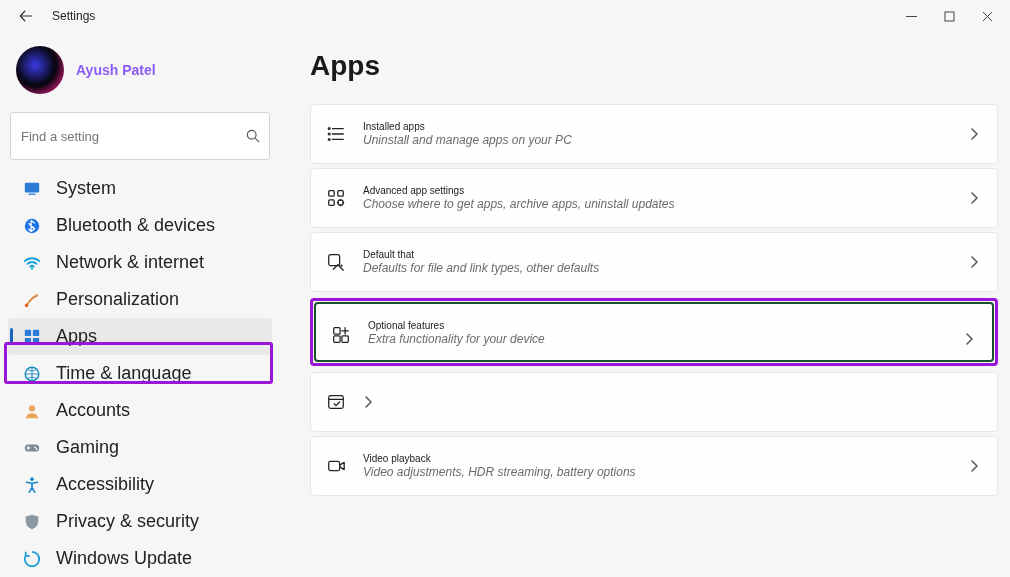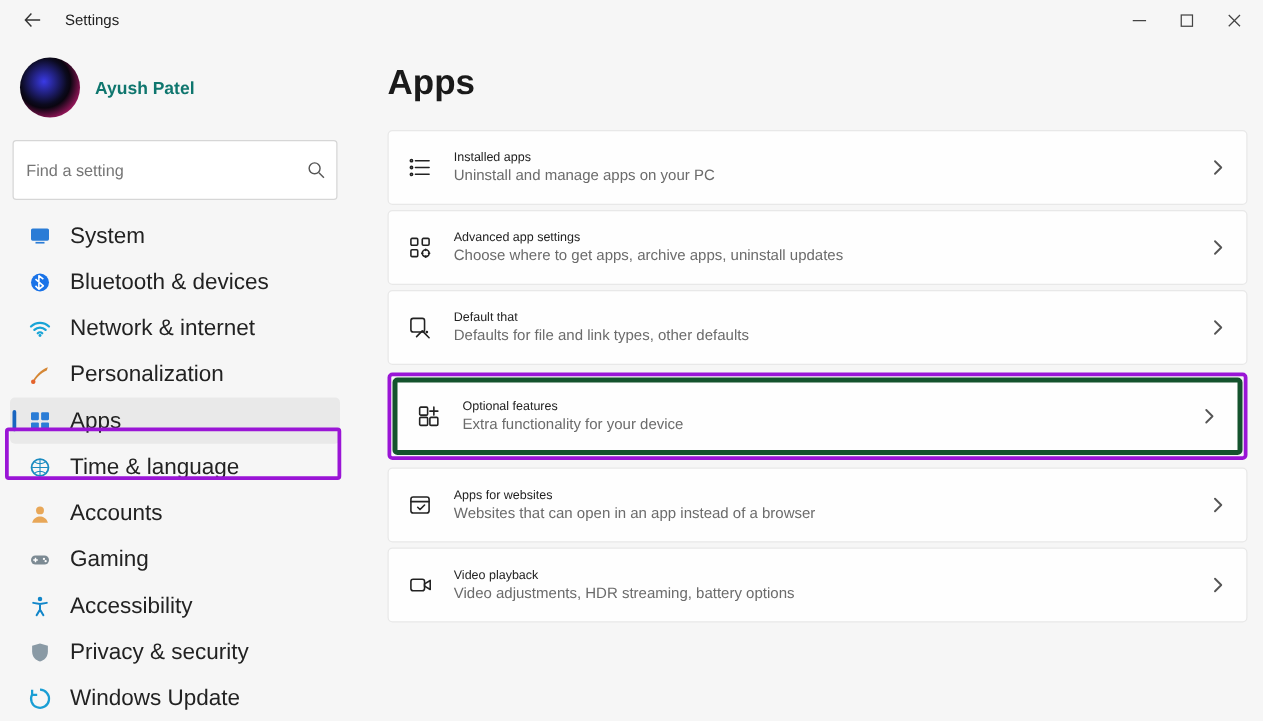--- a/index.html
+++ b/index.html
@@ -39,21 +39,21 @@
   }
   .profile {
     display: flex; align-items: center;
     padding: 6px 8px 14px 8px;
   }
   .avatar {
     width: 48px; height: 48px; border-radius: 50%;
     background: radial-gradient(circle at 40% 40%, #3a3ae6 0%, #0b0a1f 45%, #0a0510 52%, #d11d7a 85%);
     margin-right: 12px;
   }
-  .username { font-size: 14px; font-weight: 600; color: #0f766e; }
+  .username { font-size: 14px; font-weight: 600; color: #8b5cf6; }
   .searchwrap {
     margin: 4px 2px 10px 2px;
     position: relative;
   }
   .searchwrap input {
     width: 100%;
     height: 48px;
     border: 1px solid #d6d6d6;
     background: #fff;
     border-radius: 3px;
@@ -120,29 +120,29 @@
     position: relative;
   }
   .card .cicon {
     width: 22px; height: 22px;
     margin-right: 16px;
     display: flex; align-items: center; justify-content: center;
     color: #333;
   }
   .card .ctext { flex: 1; }
   .card .ctitle { font-size: 10px; color: #222; }
-  .card .csub { font-size: 12px; color: #6b6b6b; margin-top: 1px; }
+  .card .csub { font-size: 12px; color: #6b6b6b; margin-top: 1px; font-style: italic; }
   .card .chev { color: #555; }
   .hl-card {
     border: 3px solid #9a15d6;
     border-radius: 4px;
     padding: 1px;
     margin: 2px 0;
   }
-  .hl-card .card { border: 4px solid #14532d; }
+  .hl-card .card { border: 2px solid #14532d; align-items: flex-end; }
   .red-dot {
     position: absolute;
     width: 4px; height: 4px; border-radius: 50%;
     background: #d80000;
     right: 124px; bottom: -12px;
   }
   svg { display: block; }
 </style>
 </head>
 <body>
@@ -379,24 +379,20 @@
           </div>
         </div>
         <div class="card">
           <span class="cicon">
             <svg width="20" height="20" viewBox="0 0 22 22" fill="none" stroke="#222" stroke-width="1.4" stroke-linecap="round" stroke-linejoin="round">
               <rect x="3" y="4" width="16" height="14" rx="2"></rect>
               <path d="M3 8h16"></path>
               <path d="M9 13l2 2 4-4"></path>
             </svg>
           </span>
-          <div class="ctext">
-            <div class="ctitle">Apps for websites</div>
-            <div class="csub">Websites that can open in an app instead of a browser</div>
-          </div>
           <span class="chev">
             <svg width="10" height="14" viewBox="0 0 10 14">
               <path d="M3 2l5 5-5 5" fill="none" stroke="#555" stroke-width="1.5" stroke-linecap="round" stroke-linejoin="round"></path>
             </svg>
           </span>
           <span class="red-dot"></span>
         </div>
         <div class="card">
           <span class="cicon">
             <svg width="20" height="20" viewBox="0 0 22 22" fill="none" stroke="#222" stroke-width="1.4" stroke-linecap="round" stroke-linejoin="round">

